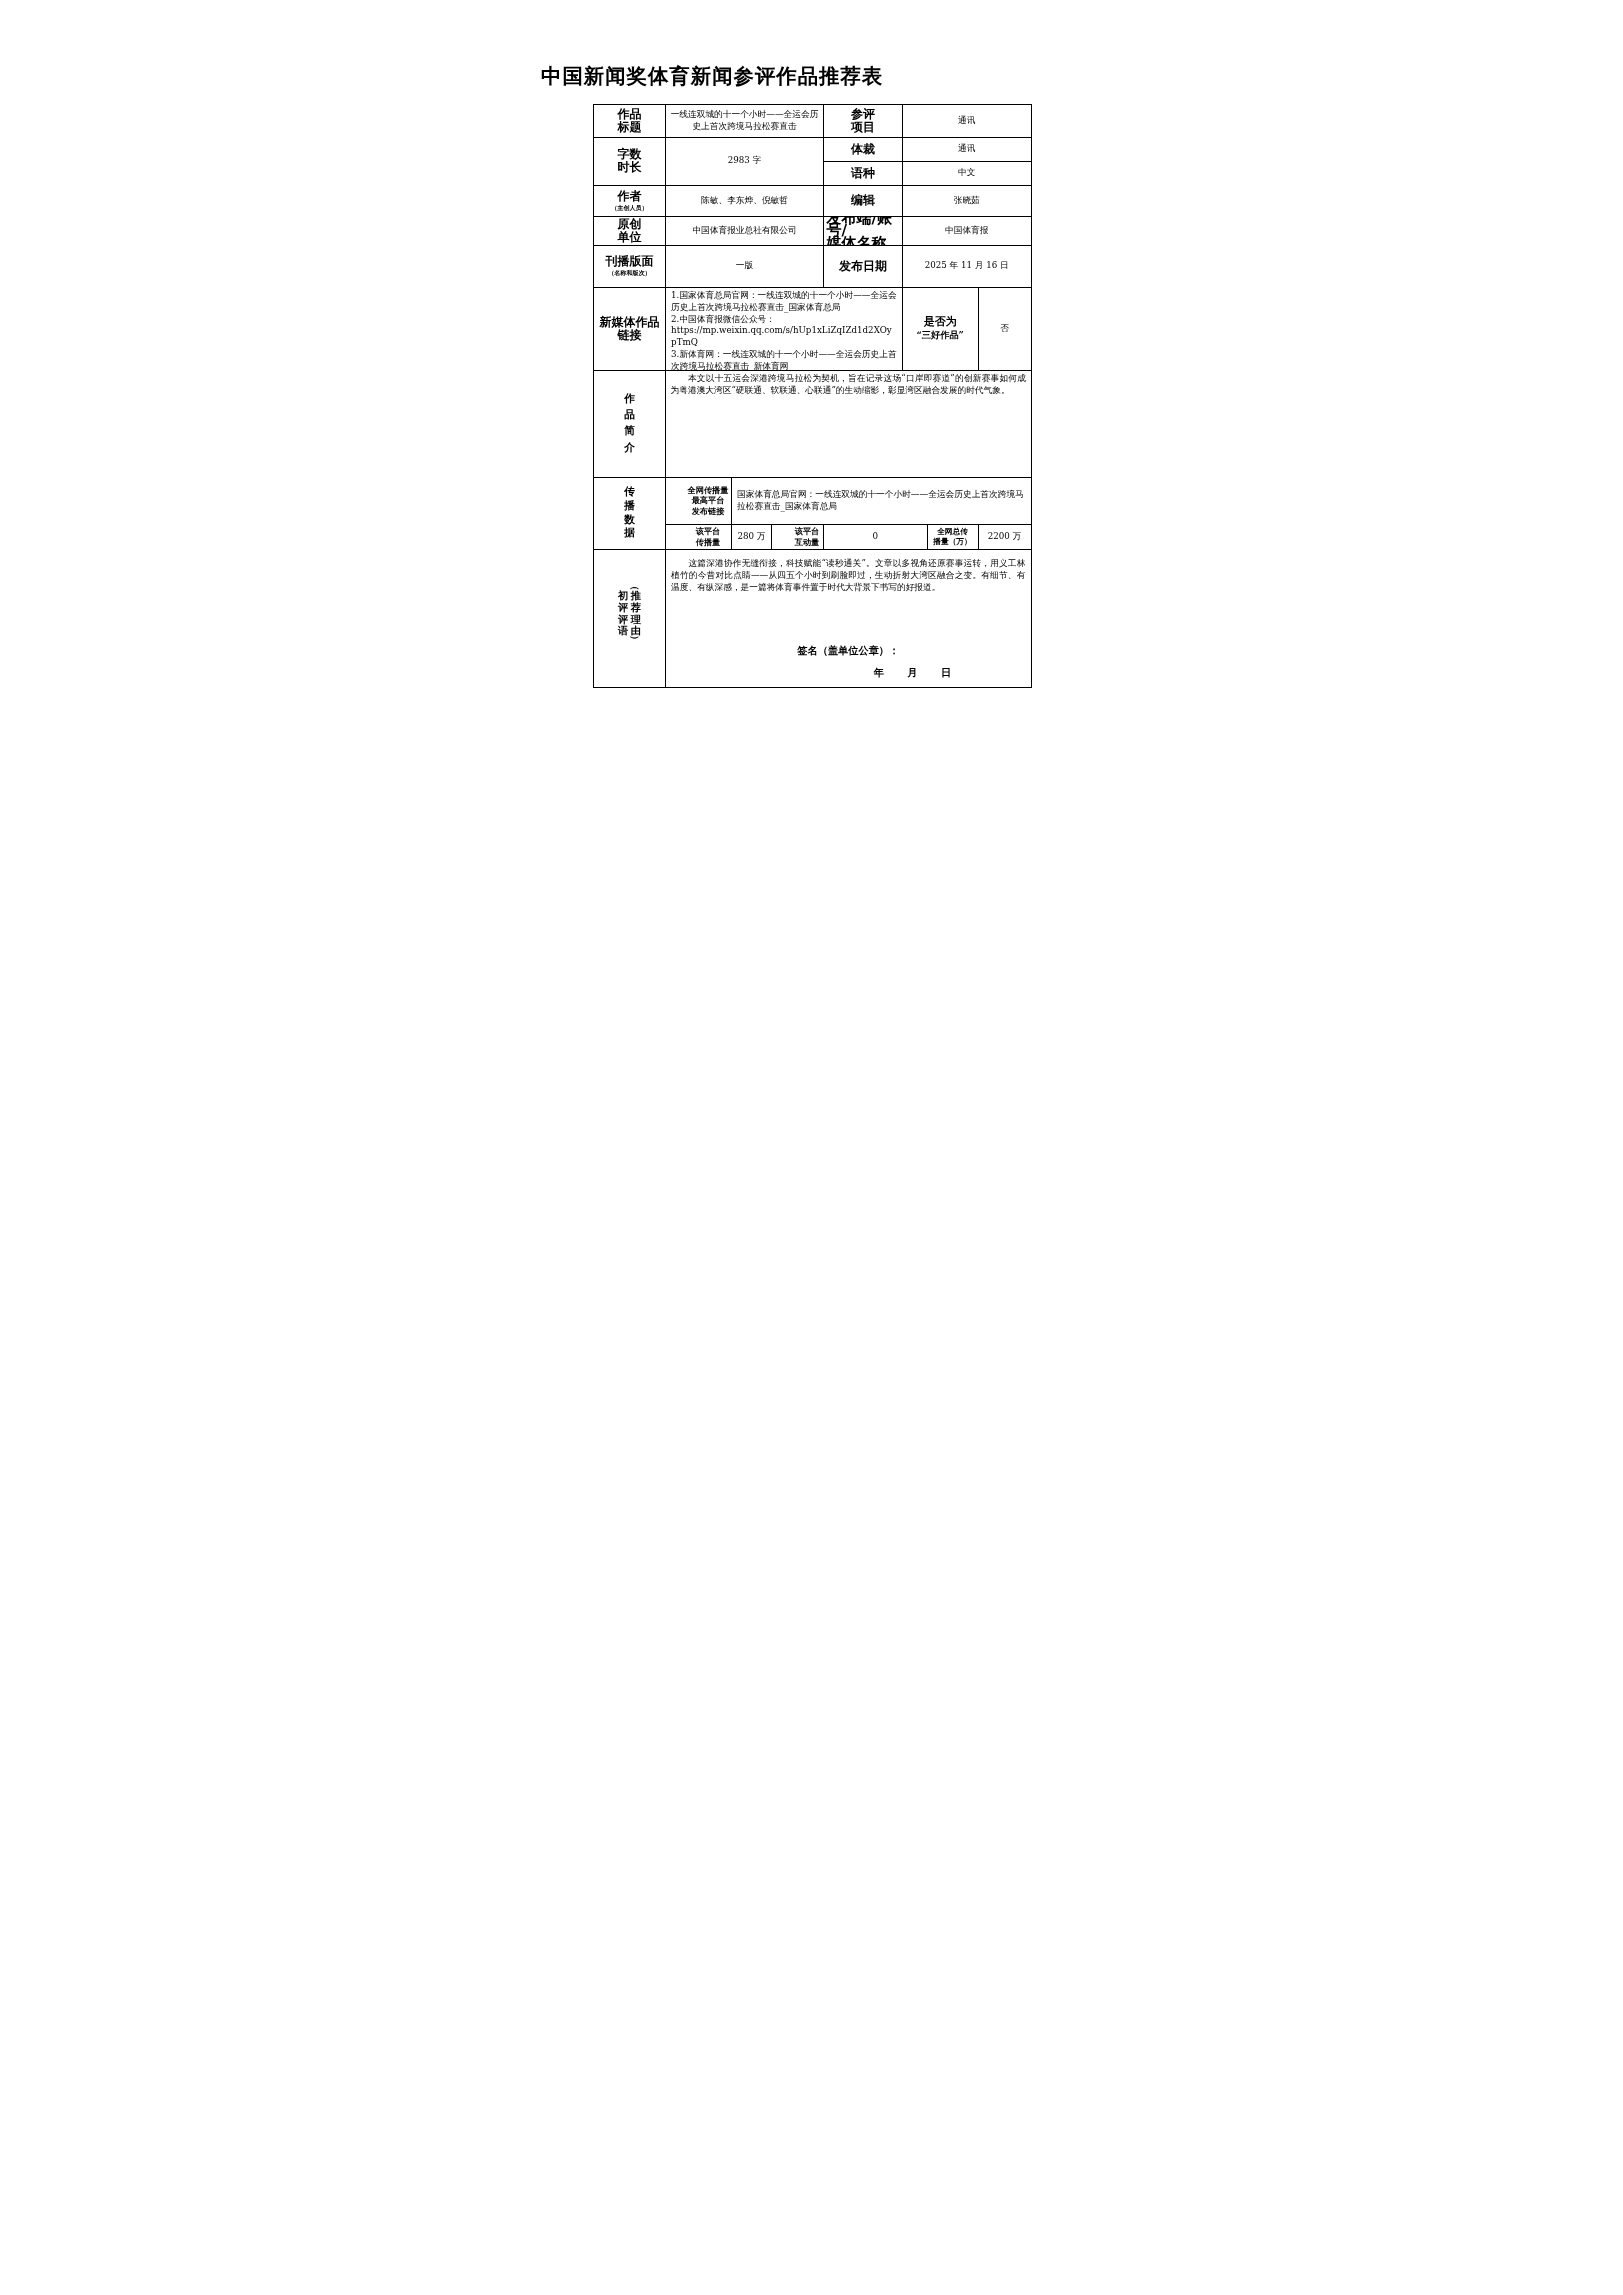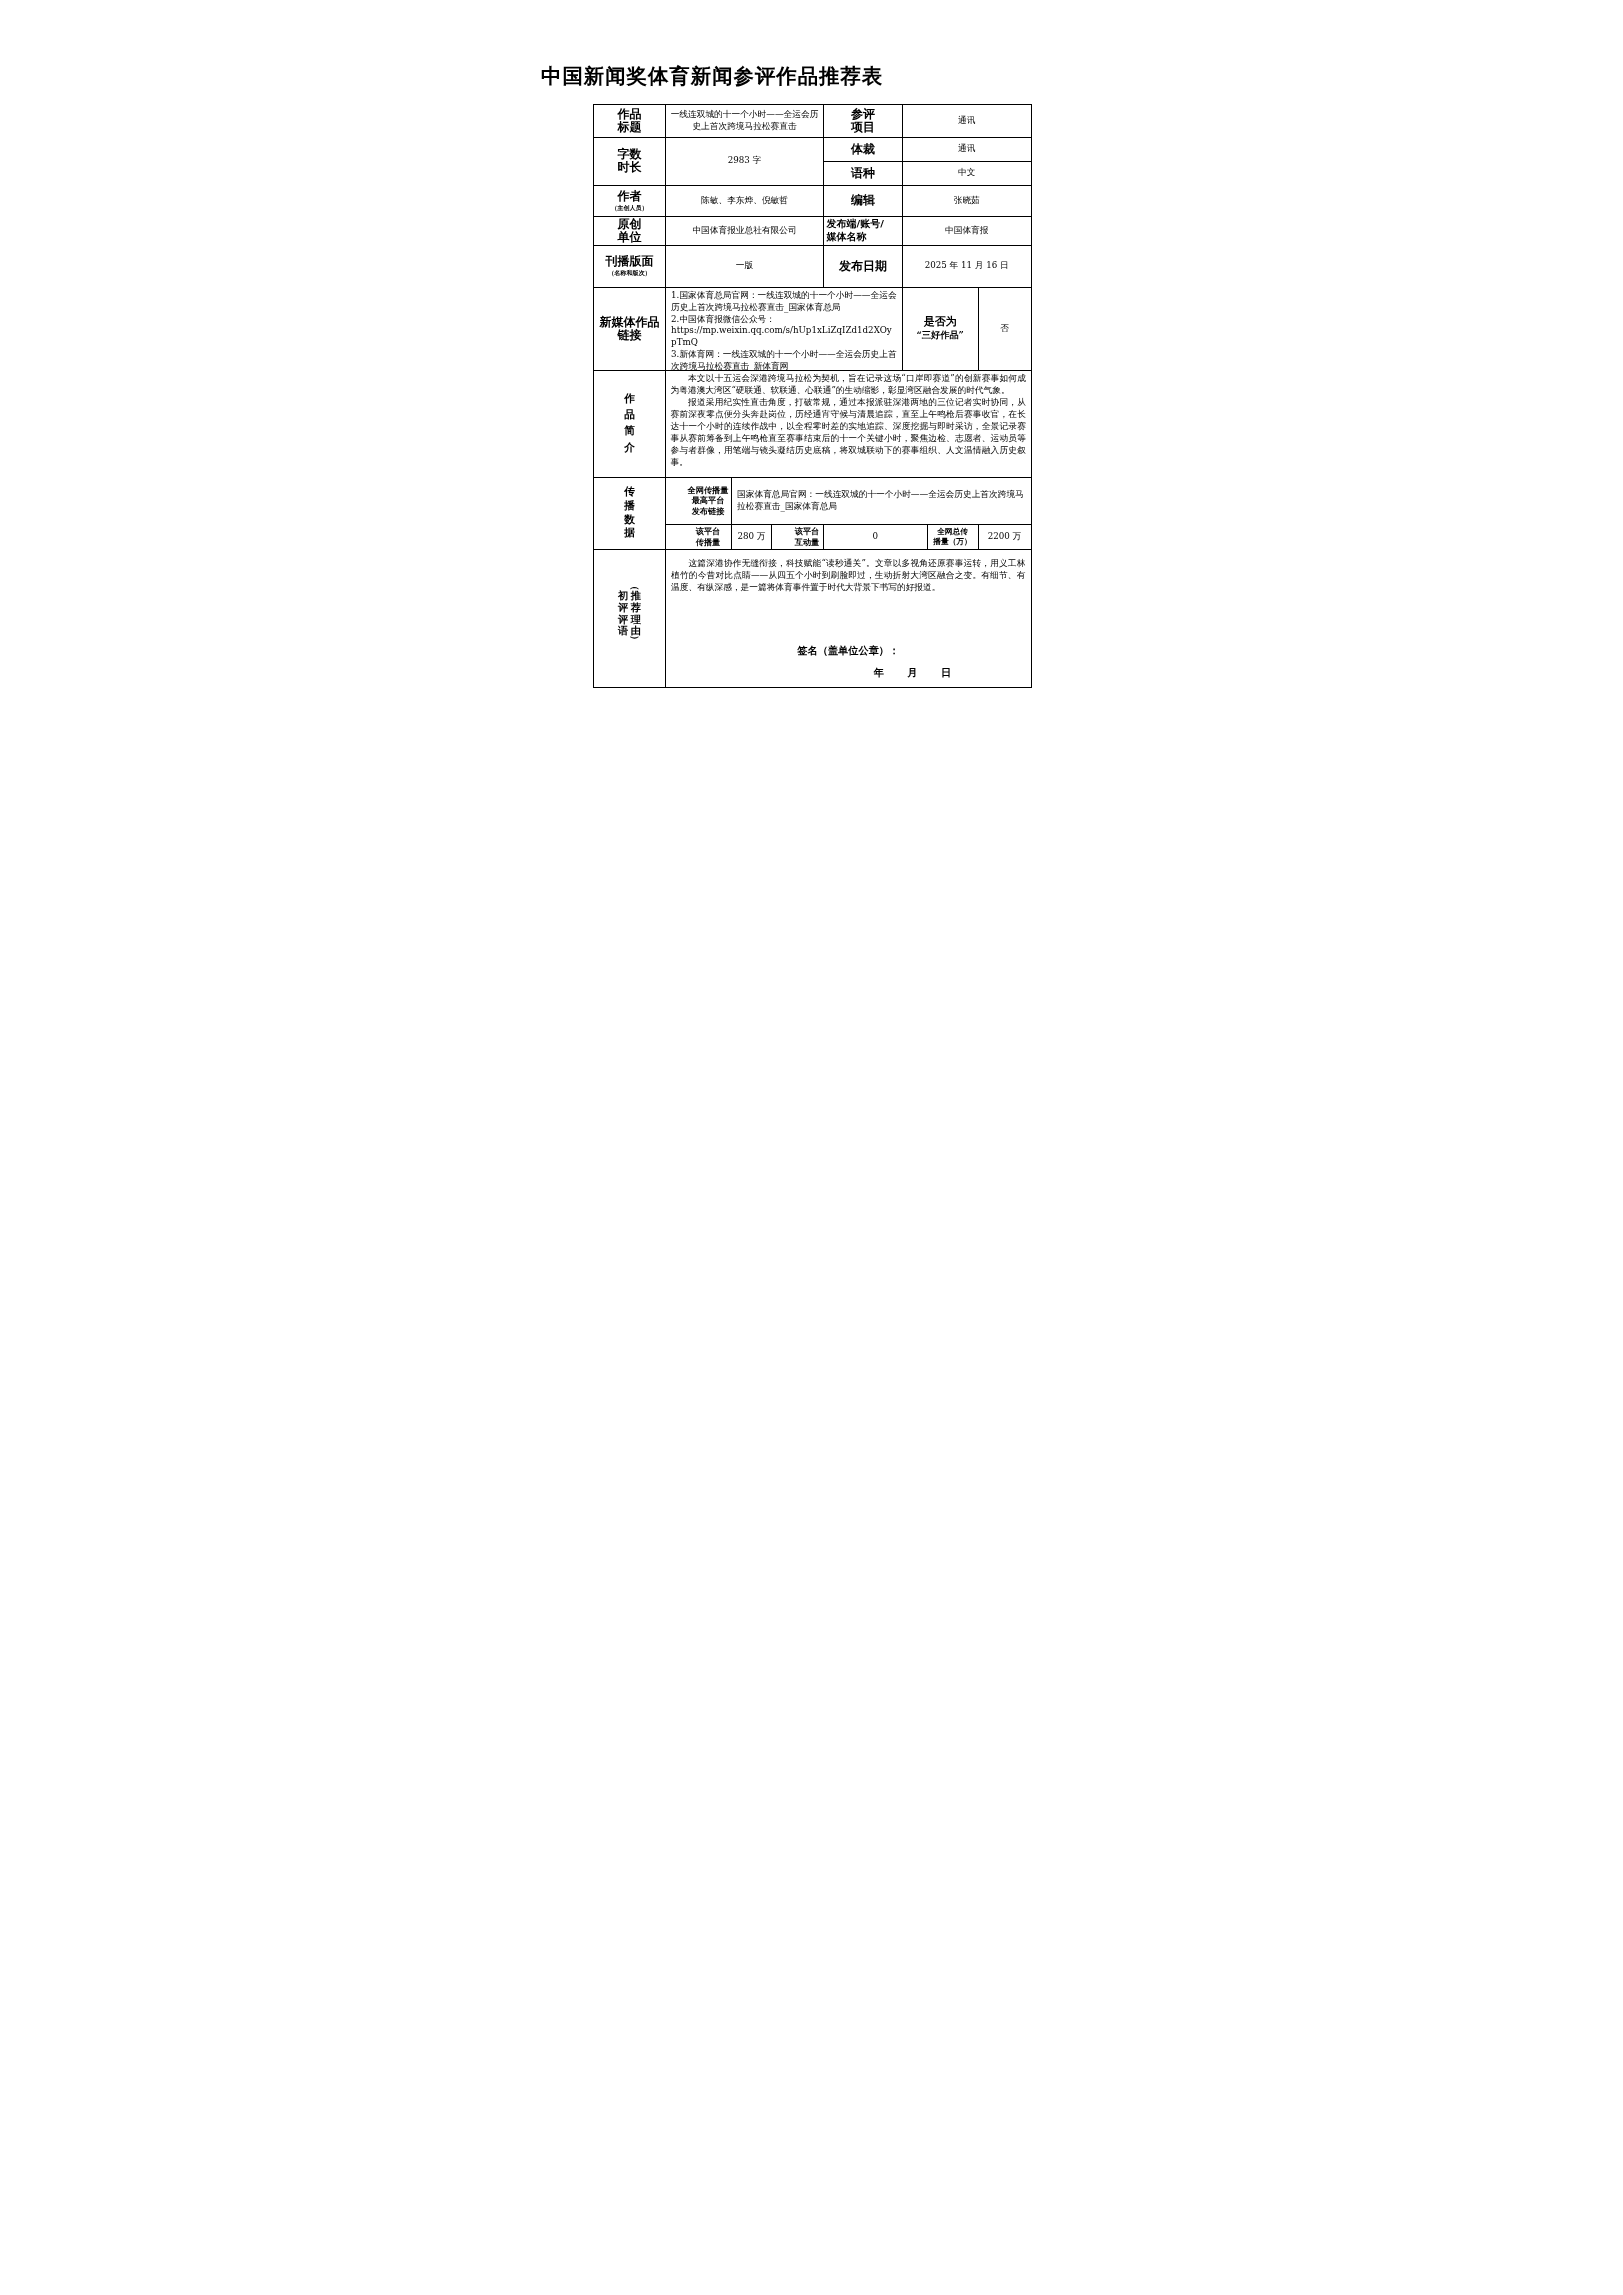--- a/index.html
+++ b/index.html
@@ -44,21 +44,21 @@
   .review .comment{margin:7.2px 5.1px 0;font-size:8.7px;line-height:12px;text-align:justify;text-indent:2em;}
   .review .sign{position:absolute;top:94px;left:0;width:100%;text-align:center;font-weight:bold;font-size:10.2px;}
   .review .date{position:absolute;top:116px;left:57%;font-weight:bold;font-size:10.2px;letter-spacing:1px;}
   .rev-label{justify-content:flex-start;padding-top:32px;}
   .rev-cols{display:flex;flex-direction:row;gap:2.6px;}
   .rev-col{display:flex;flex-direction:column;align-items:center;}
   .rev-col span{font-weight:bold;font-size:10.2px;line-height:1;height:11.8px;display:flex;align-items:center;justify-content:center;}
   .rev-col span.paren{height:7.7px;transform:rotate(90deg);font-size:9.2px;}
   .rev-col .spacer{height:7.7px;}
   .chan-lbl{align-items:flex-start;text-align:left;padding-left:2.6px;}
-  .chan-lbl .lbl{font-size:10px;line-height:12.3px;}
+  .chan-lbl .lbl{font-size:15px;line-height:12.3px;}
 </style>
 </head>
 <body>
 
 <div class="page">
 
   <div class="doc-title">中国新闻奖体育新闻参评作品推荐表</div>
 
   <div class="form">
 
@@ -159,21 +159,20 @@
     </div>
 
     <div class="cell vlabel vgap-lg" style="grid-area:8/1/9/2">
       <span>作</span>
       <span>品</span>
       <span>简</span>
       <span>介</span>
     </div>
     <div class="cell nr block intro" style="grid-area:8/2/9/9">
       <p>本文以十五运会深港跨境马拉松为契机，旨在记录这场“口岸即赛道”的创新赛事如何成为粤港澳大湾区“硬联通、软联通、心联通”的生动缩影，彰显湾区融合发展的时代气象。</p>
-      <p>报道采用纪实性直击角度，打破常规，通过本报派驻深港两地的三位记者实时协同，从赛前深夜零点便分头奔赴岗位，历经通宵守候与清晨追踪，直至上午鸣枪后赛事收官，在长达十一个小时的连续作战中，以全程零时差的实地追踪、深度挖掘与即时采访，全景记录赛事从赛前筹备到上午鸣枪直至赛事结束后的十一个关键小时，聚焦边检、志愿者、运动员等参与者群像，用笔端与镜头凝结历史底稿，将双城联动下的赛事组织、人文温情融入历史叙事。</p>
     </div>
 
     <div class="cell vlabel vgap-sm" style="grid-area:9/1/11/2">
       <span>传</span>
       <span>播</span>
       <span>数</span>
       <span>据</span>
     </div>
     <div class="cell" style="grid-area:9/2/10/3">
       <div class="lbl-sm">全网传播量</div>

